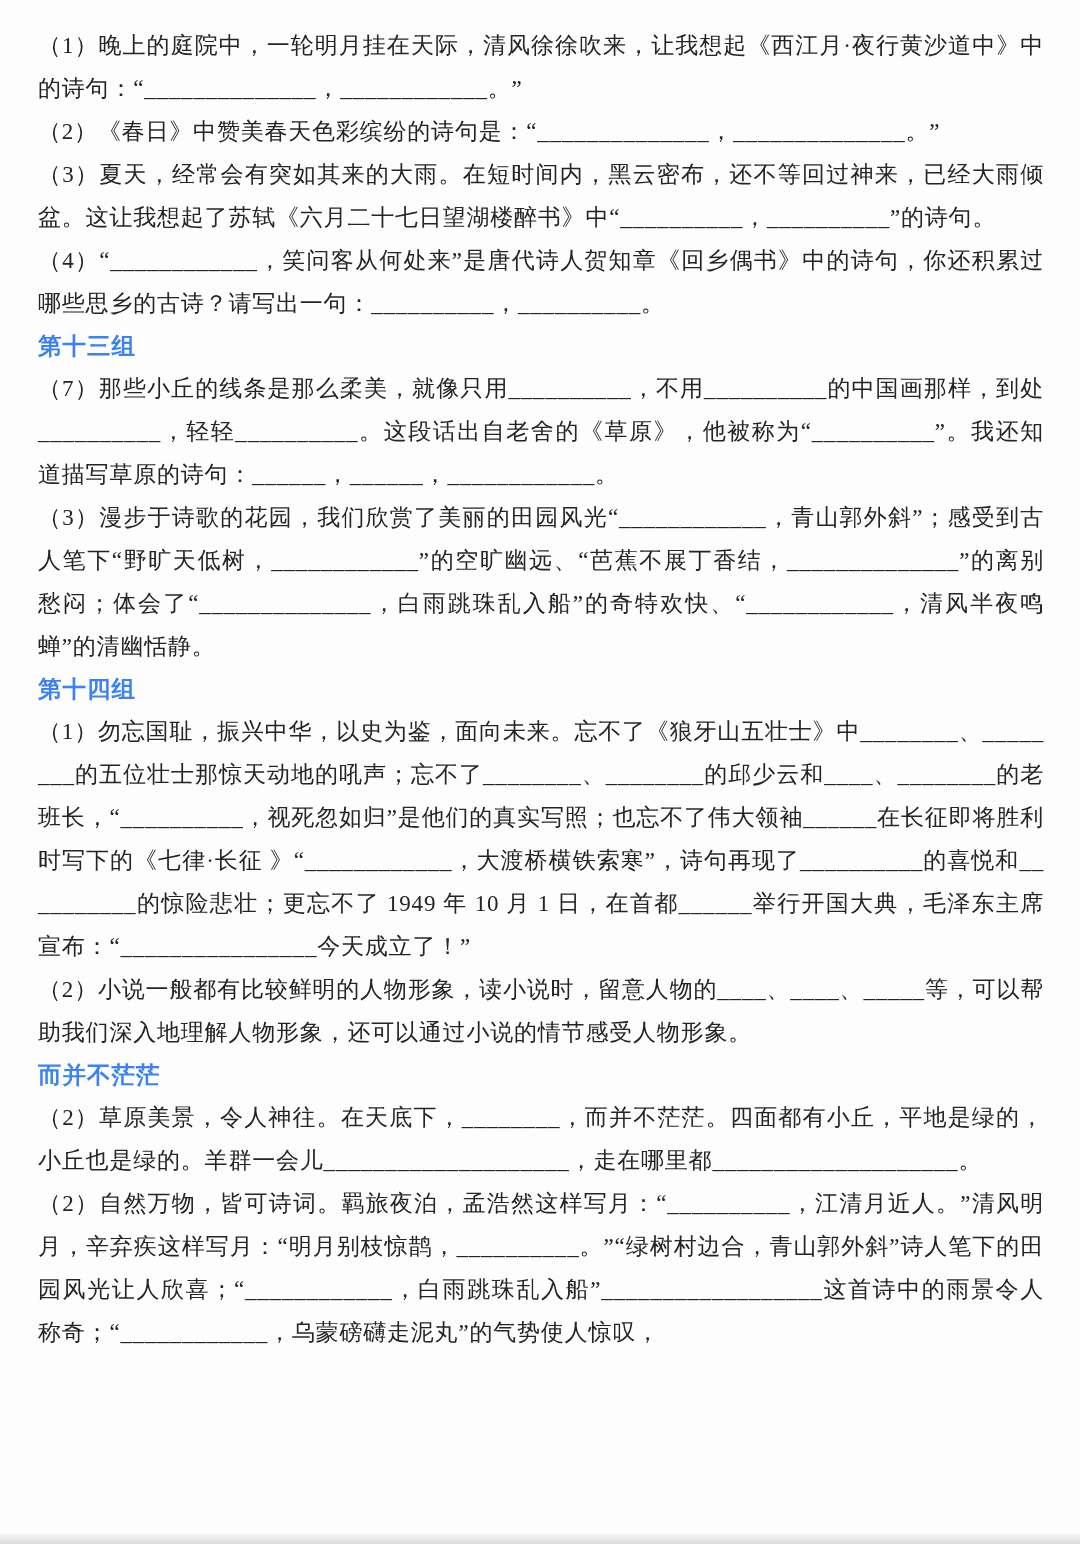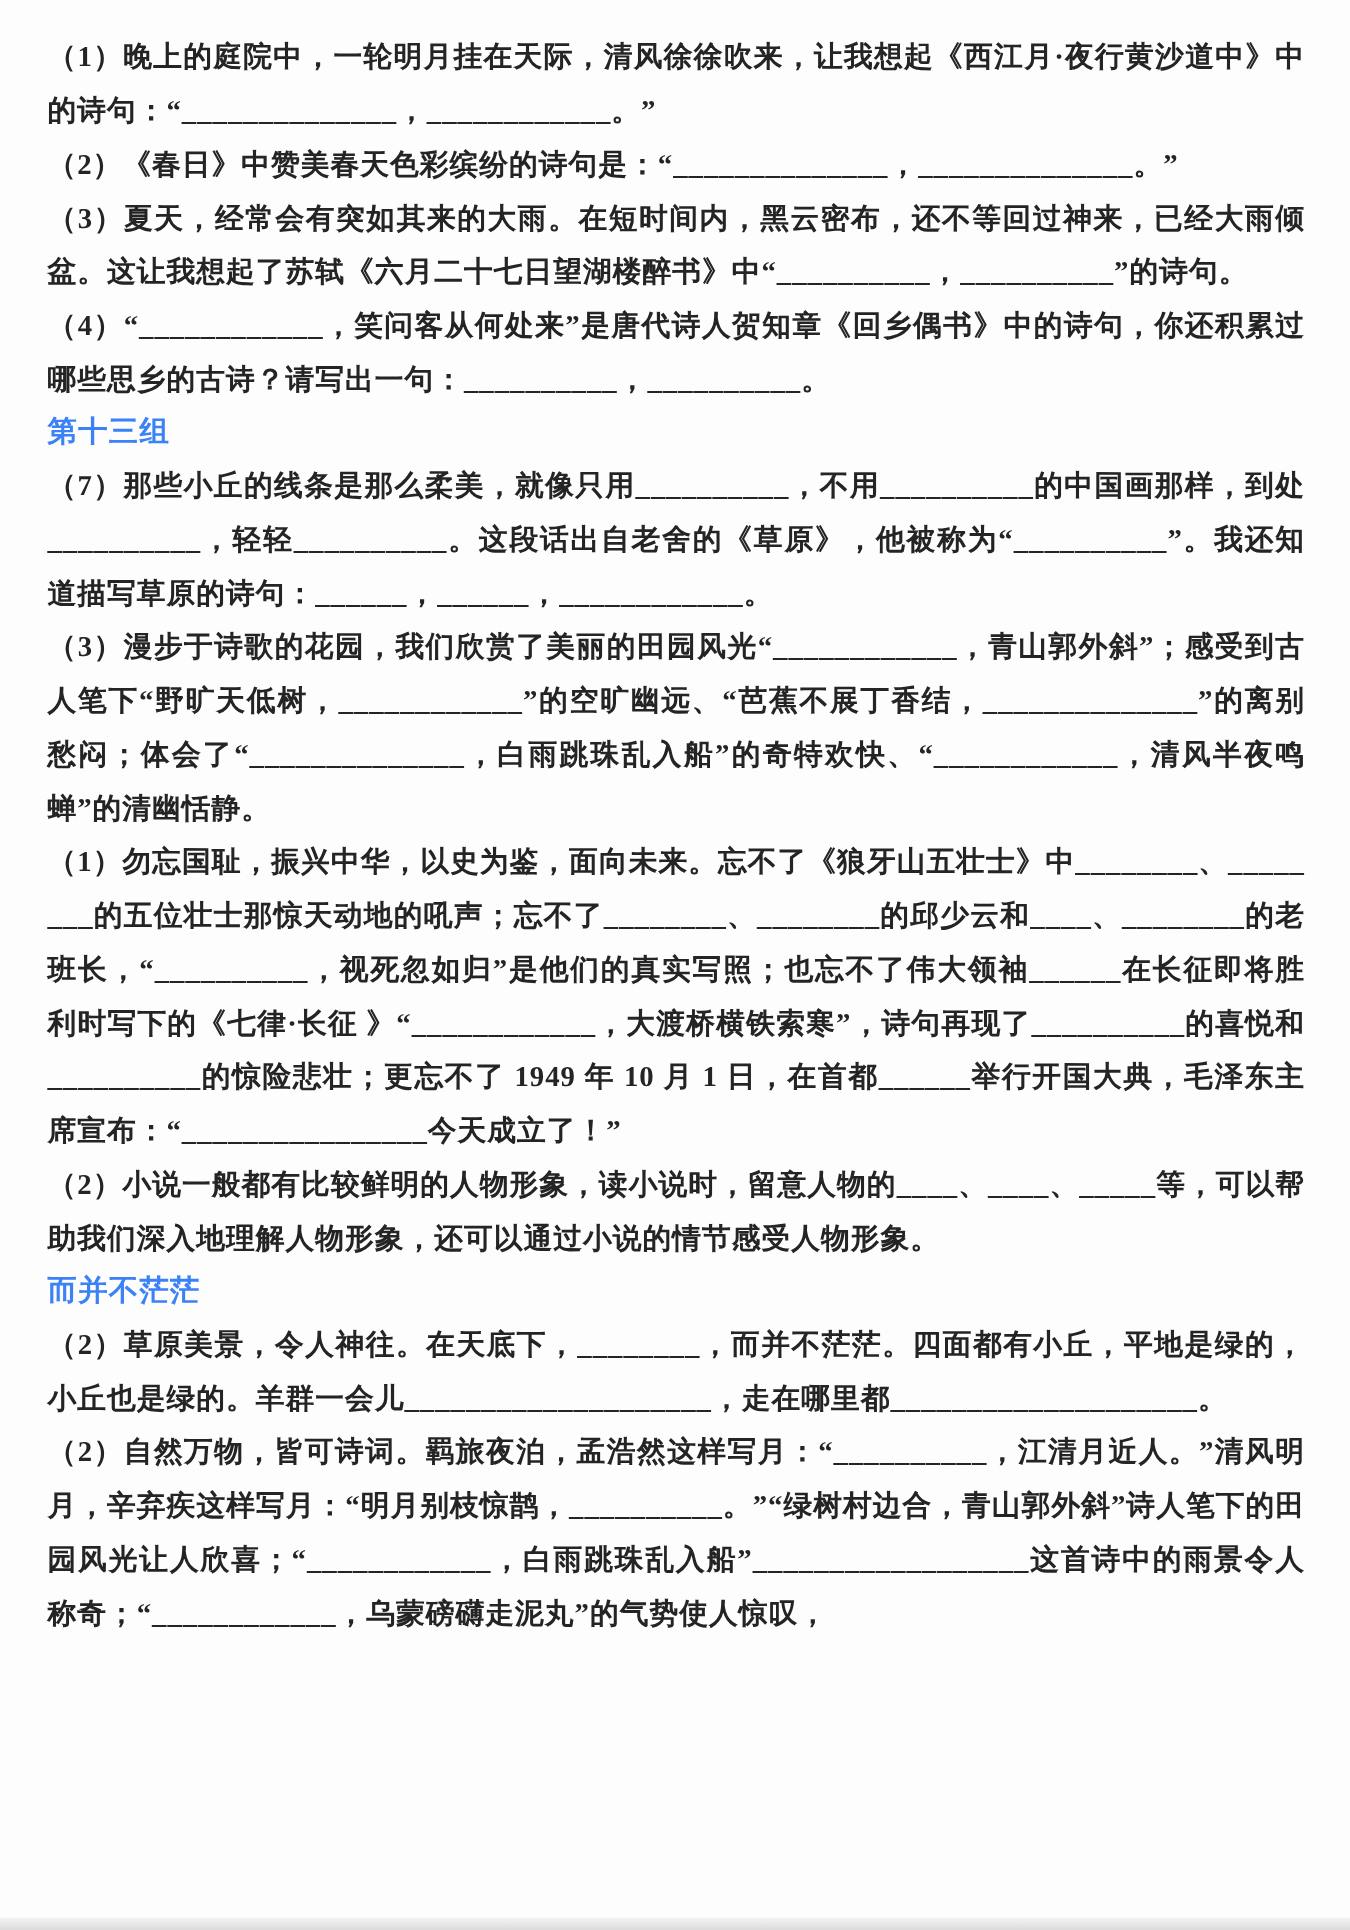--- a/index.html
+++ b/index.html
@@ -21,21 +21,20 @@
     width: 1080px;
   }
   .item {
     font-size: 23px;
     line-height: 43px;
     margin: 0;
     text-align: justify;
     letter-spacing: 0.8px;
     word-break: break-all;
     color: #242424;
-    font-weight: bold;
   }
   .group-heading {
     font-size: 23.5px;
     line-height: 42px;
     font-weight: 700;
     margin: 0;
     letter-spacing: 1px;
     color: #3b82f6;
   }
   .bottom-bar {
@@ -54,20 +53,21 @@
 
   <p class="item">（1）晚上的庭院中，一轮明月挂在天际，清风徐徐吹来，让我想起《西江月·夜行黄沙道中》中的诗句：“______________，____________。”</p>
   <p class="item">（2）《春日》中赞美春天色彩缤纷的诗句是：“______________，______________。”</p>
   <p class="item">（3）夏天，经常会有突如其来的大雨。在短时间内，黑云密布，还不等回过神来，已经大雨倾盆。这让我想起了苏轼《六月二十七日望湖楼醉书》中“__________，__________”的诗句。</p>
   <p class="item">（4）“____________，笑问客从何处来”是唐代诗人贺知章《回乡偶书》中的诗句，你还积累过哪些思乡的古诗？请写出一句：__________，__________。</p>
 
   <h3 class="group-heading">第十三组</h3>
   <p class="item">（7）那些小丘的线条是那么柔美，就像只用__________，不用__________的中国画那样，到处__________，轻轻__________。这段话出自老舍的《草原》，他被称为“__________”。我还知道描写草原的诗句：______，______，____________。</p>
   <p class="item">（3）漫步于诗歌的花园，我们欣赏了美丽的田园风光“____________，青山郭外斜”；感受到古人笔下“野旷天低树，____________”的空旷幽远、“芭蕉不展丁香结，______________”的离别愁闷；体会了“______________，白雨跳珠乱入船”的奇特欢快、“____________，清风半夜鸣蝉”的清幽恬静。</p>
 
+  <h3 class="group-heading">第十四组</h3>
   <p class="item">（1）勿忘国耻，振兴中华，以史为鉴，面向未来。忘不了《狼牙山五壮士》中________、________的五位壮士那惊天动地的吼声；忘不了________、________的邱少云和____、________的老班长，“__________，视死忽如归”是他们的真实写照；也忘不了伟大领袖______在长征即将胜利时写下的《七律·长征 》“____________，大渡桥横铁索寒”，诗句再现了__________的喜悦和__________的惊险悲壮；更忘不了 1949 年 10 月 1 日，在首都______举行开国大典，毛泽东主席宣布：“________________今天成立了！”</p>
   <p class="item">（2）小说一般都有比较鲜明的人物形象，读小说时，留意人物的____、____、_____等，可以帮助我们深入地理解人物形象，还可以通过小说的情节感受人物形象。</p>
 
   <h3 class="group-heading">而并不茫茫</h3>
   <p class="item">（2）草原美景，令人神往。在天底下，________，而并不茫茫。四面都有小丘，平地是绿的，小丘也是绿的。羊群一会儿____________________，走在哪里都____________________。</p>
   <p class="item">（2）自然万物，皆可诗词。羁旅夜泊，孟浩然这样写月：“__________，江清月近人。”清风明月，辛弃疾这样写月：“明月别枝惊鹊，__________。”“绿树村边合，青山郭外斜”诗人笔下的田园风光让人欣喜；“____________，白雨跳珠乱入船”__________________这首诗中的雨景令人称奇；“____________，乌蒙磅礴走泥丸”的气势使人惊叹，</p>
 
 </div>
 
 <div class="bottom-bar"></div>

